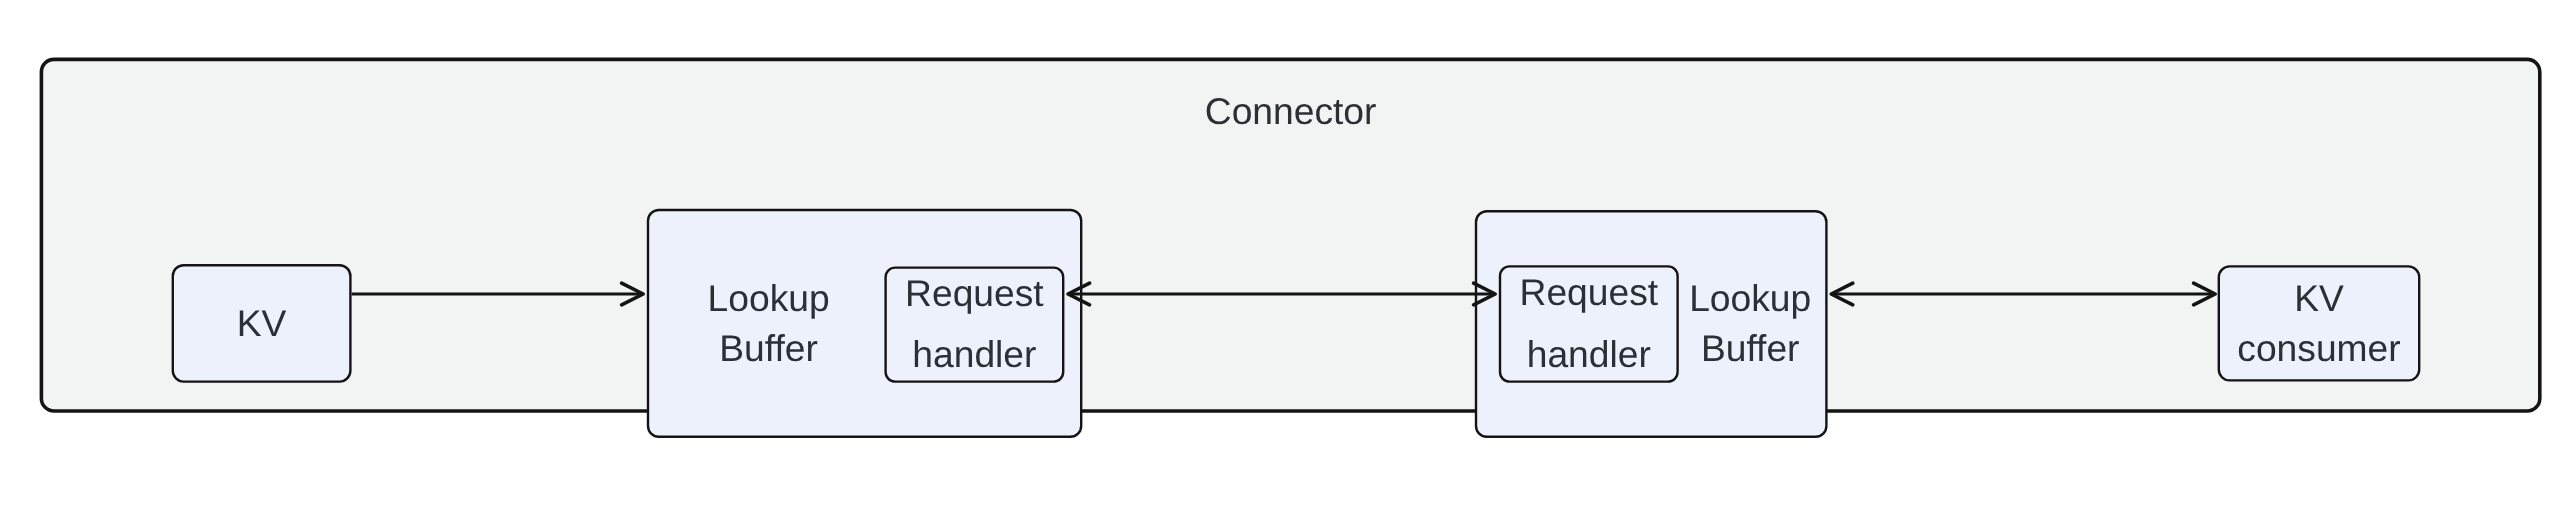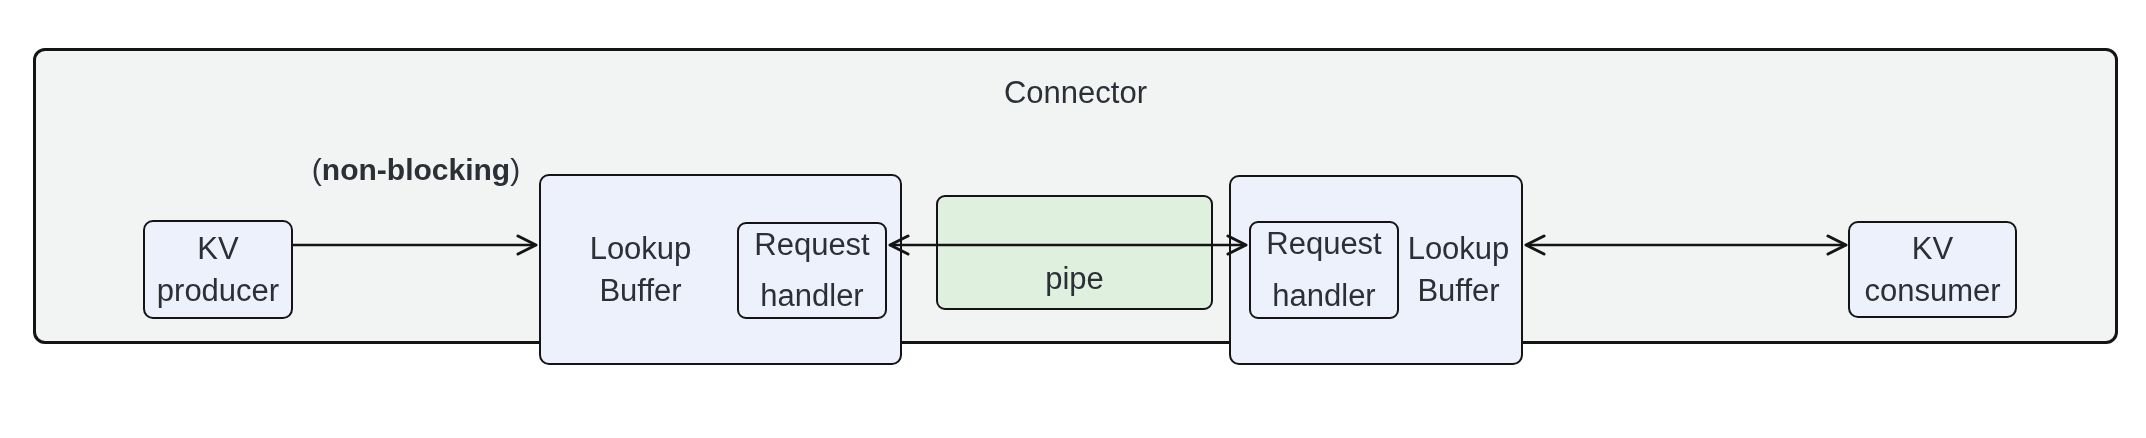--- a/index.html
+++ b/index.html
@@ -89,56 +89,51 @@
 <body>
 
 <div class="canvas">
 
   <div class="frame">
     <div class="frame-title">Connector</div>
   </div>
 
   <div class="node kv-producer">
     <span class="ln">KV</span>
-    <span class="ln">producer</span>
   </div>
 
   <div class="node lookup-left">
     <div class="lookup-label">
       <span class="ln">Lookup</span>
       <span class="ln">Buffer</span>
     </div>
     <div class="req-handler">
       <span class="ln">Request</span>
       <span class="ln">handler</span>
     </div>
   </div>
 
-  <div class="pipe">
-    <div class="pipe-label">pipe</div>
-  </div>
 
   <div class="node lookup-right">
     <div class="req-handler">
       <span class="ln">Request</span>
       <span class="ln">handler</span>
     </div>
     <div class="lookup-label">
       <span class="ln">Lookup</span>
       <span class="ln">Buffer</span>
     </div>
   </div>
 
   <div class="node kv-consumer">
     <span class="ln">KV</span>
     <span class="ln">consumer</span>
   </div>
 
   <div class="edge-label insert-label">
-    <div><span>(</span><span class="b">non-blocking</span><span>)</span></div>
   </div>
 
 
   <svg class="arrows" viewBox="0 0 2146 438" xmlns="http://www.w3.org/2000/svg">
 
     <g>
       <path class="shaft" d="M293,245 H533"></path>
       <path class="head" d="M518,236 L536,245 L518,254"></path>
     </g>
 

